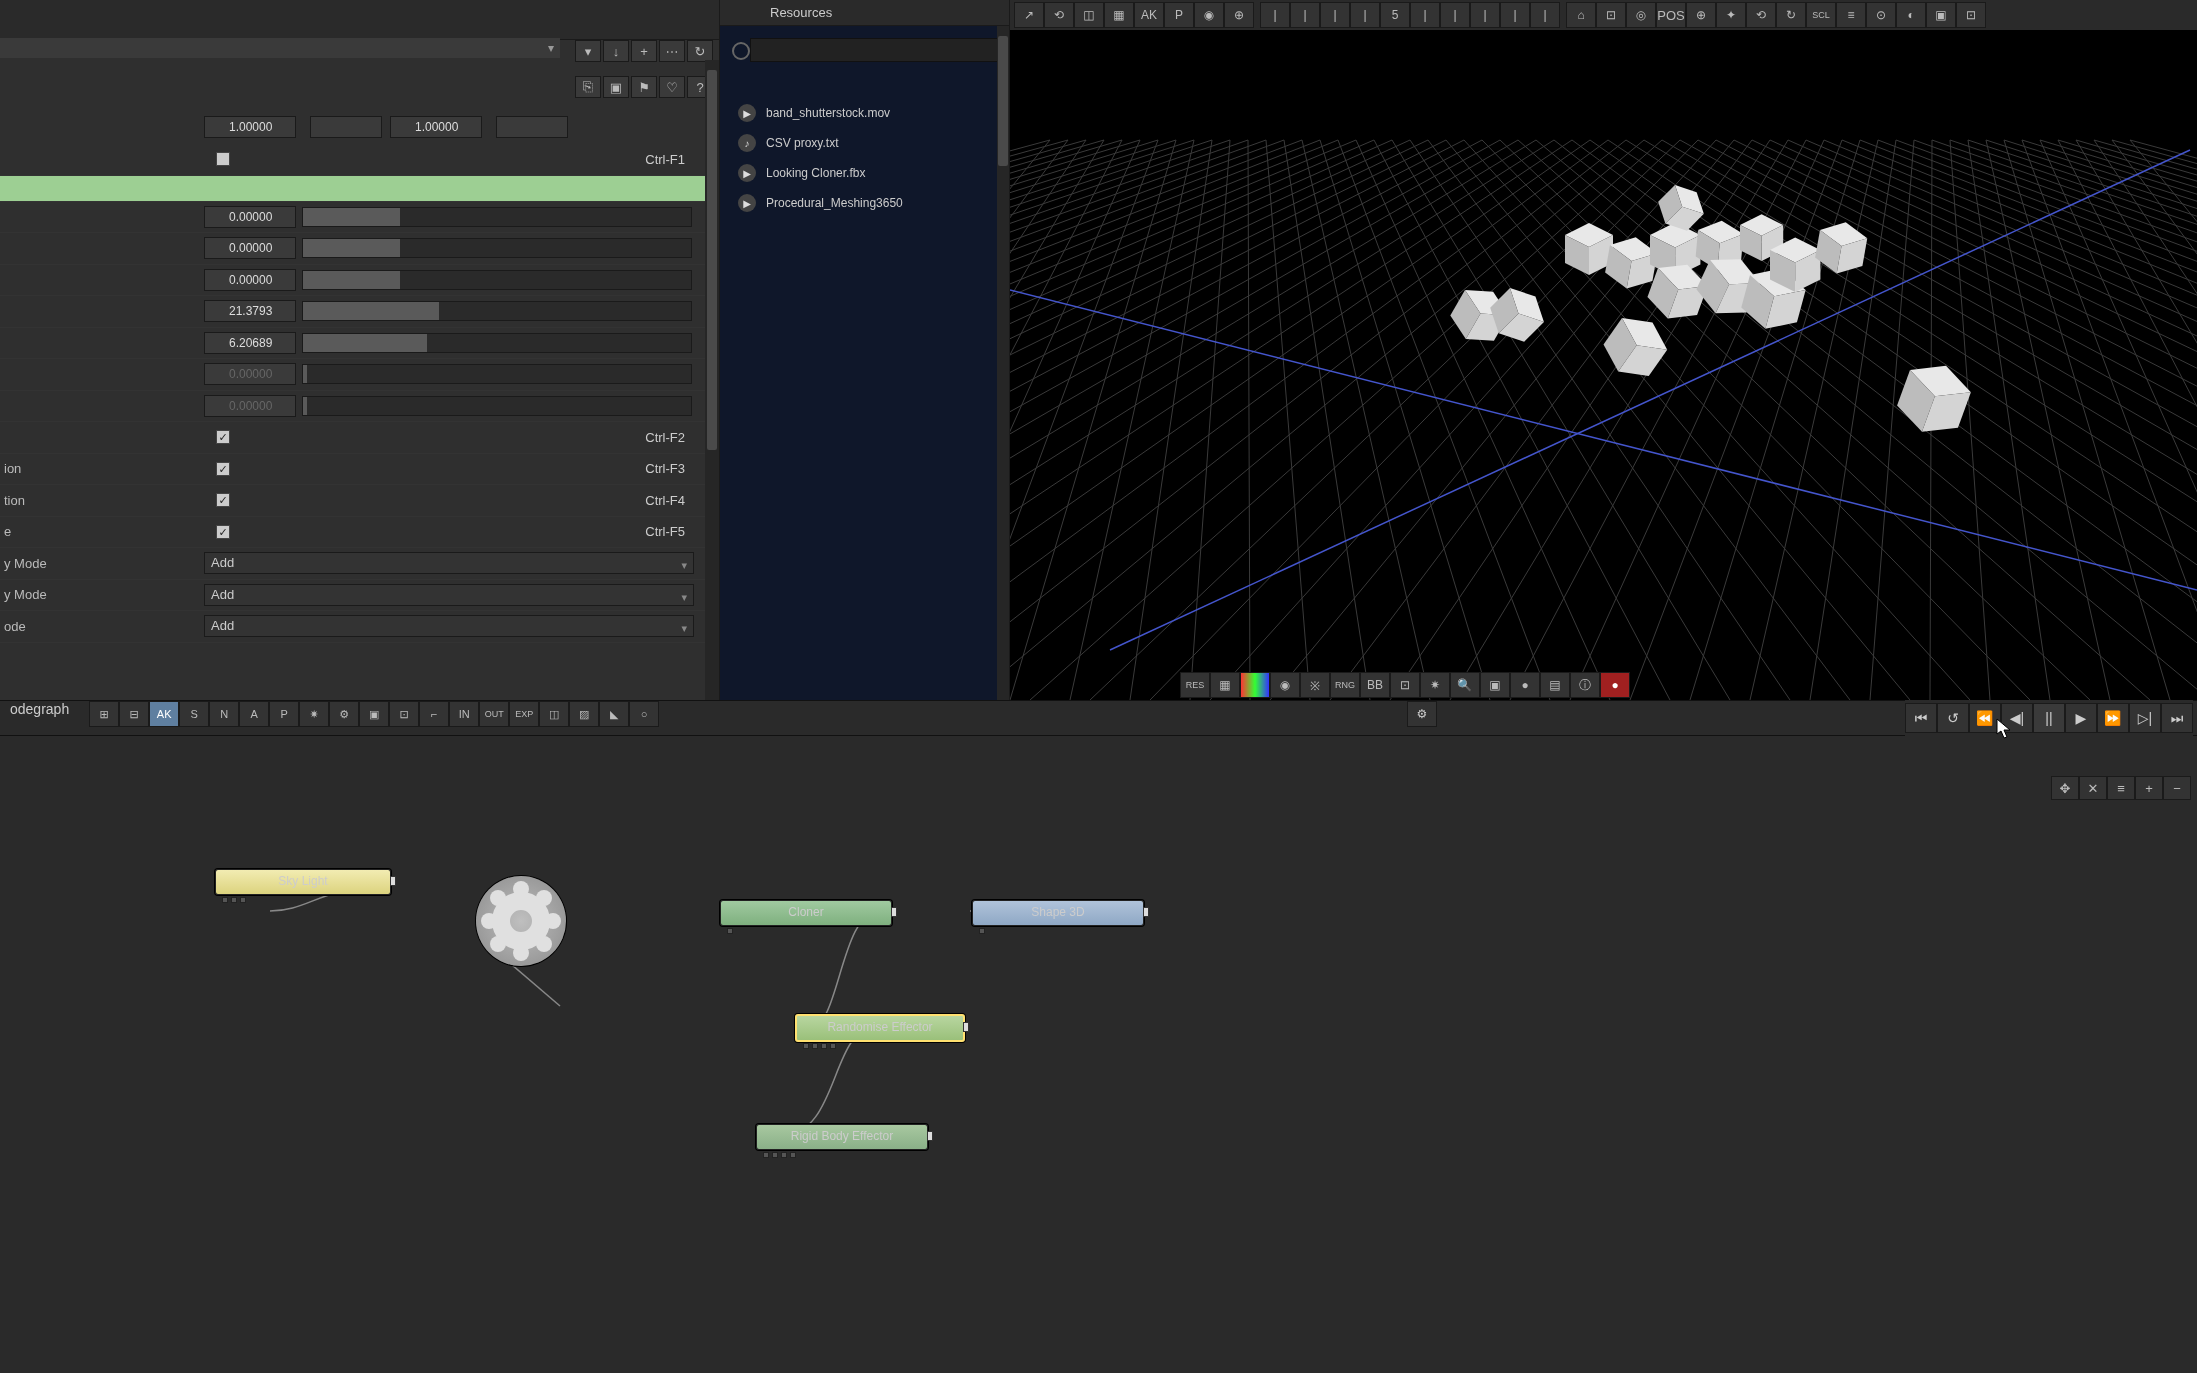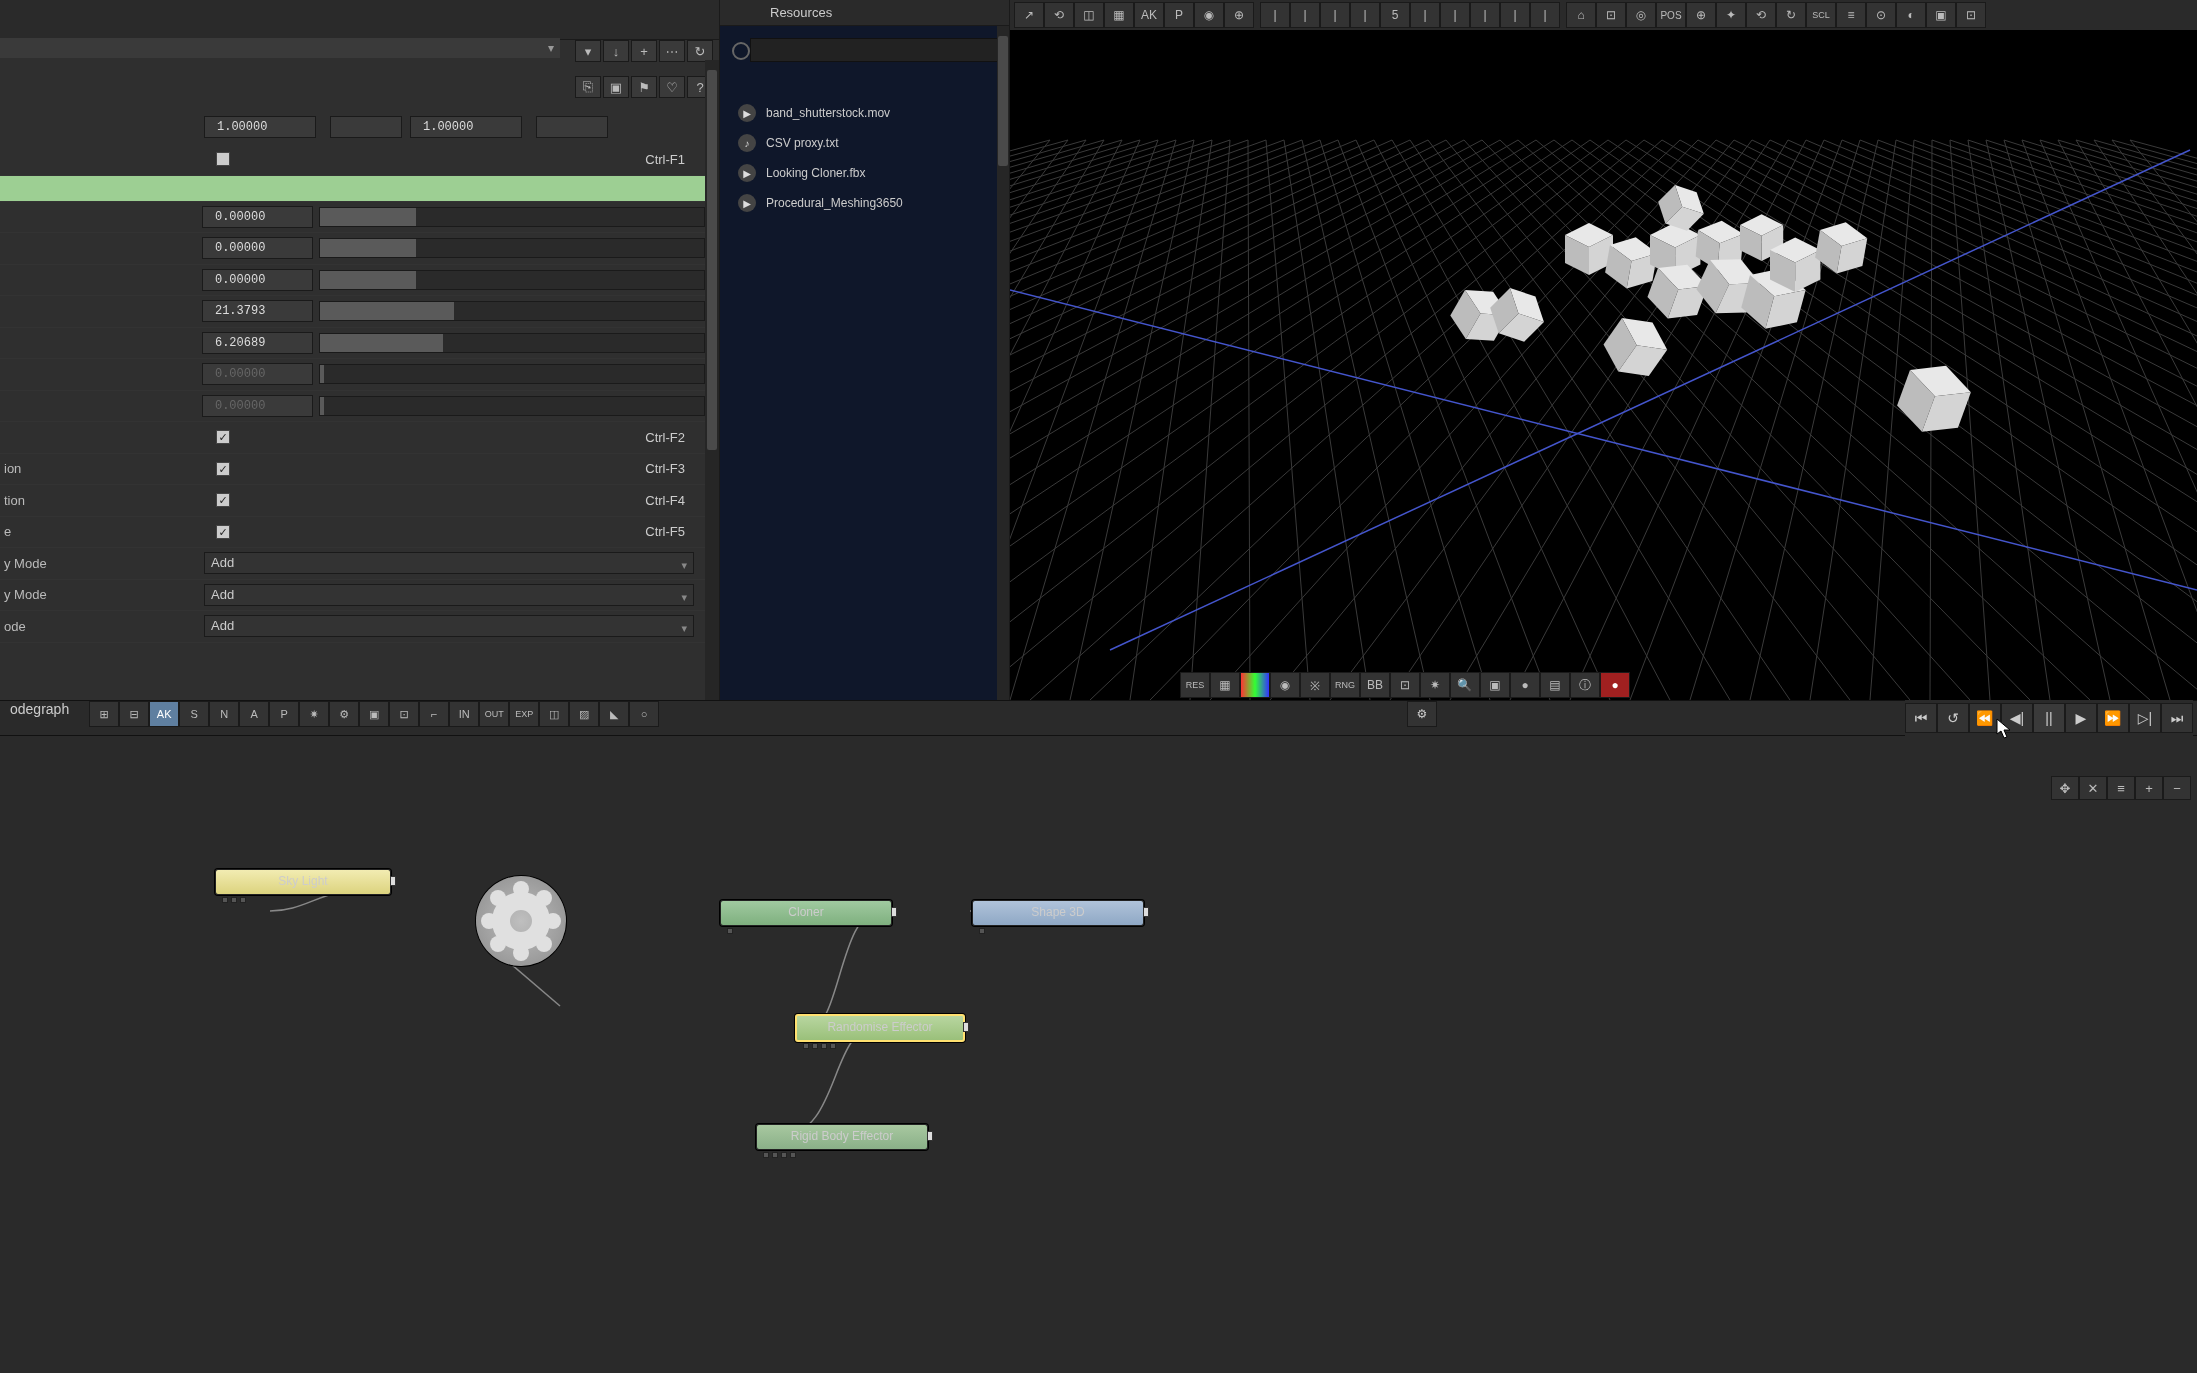--- a/index.html
+++ b/index.html
@@ -9,21 +9,21 @@
 .props-panel { position:absolute; left:0; top:0; width:720px; height:700px; background:#2f2f2f; border-right:1px solid #1a1a1a; }
 .props-header { height:40px; background:#2a2a2a; border-bottom:1px solid #1a1a1a; position:relative; }
 .props-dropdown { position:absolute; left:0; top:38px; width:560px; height:20px; background:#3a3a3a; }
 .props-dropdown .dd-arrow { position:absolute; right:6px; top:3px; color:#999; }
 .mini-toolbar { position:absolute; right:6px; top:40px; display:flex; gap:2px; }
 .mini-btn { width:26px; height:22px; background:#3a3a3a; border:1px solid #1a1a1a; display:flex; align-items:center; justify-content:center; color:#bbb; font-size:13px; }
 .mini-toolbar2 { position:absolute; right:6px; top:76px; display:flex; gap:2px; }
 .prop-rows { position:absolute; left:0; top:115px; width:705px; }
 .prop-row { display:flex; align-items:center; height:31.5px; border-bottom:1px solid #333; padding-left:4px; }
 .prop-label { width:200px; overflow:hidden; color:#bbb; font-size:13px; }
-.prop-value { width:112px; height:22px; background:#3a3a3a; border:1px solid #1a1a1a; text-align:left; padding-left:12px; line-height:20px; font-size:12px; color:#ddd; margin-right:6px;font-family:Liberation Mono, monospace; }
+.prop-value { width:92px; height:22px; background:#3a3a3a; border:1px solid #1a1a1a; text-align:left; padding-left:24px; line-height:20px; font-size:12px; color:#ddd; margin-right:6px; }
 .prop-slider { width:390px; height:20px; background:#2a2a2a; border:1px solid #1a1a1a; position:relative; }
 .prop-slider-fill { position:absolute; left:0; top:0; bottom:0; background:#5a5a5a; }
 .prop-hotkey { margin-left:auto; margin-right:20px; color:#ccc; font-size:13px; }
 .prop-check { width:14px; height:14px; background:#ccc; border:1px solid #444; margin-left:10px; text-align:center; line-height:12px; font-size:11px; color:#222; }
 .prop-dd { width:490px; height:22px; background:#333; border:1px solid #1a1a1a; padding-left:6px; line-height:20px; position:relative; font-size:13px; }
 .prop-dd::after { content:"▾"; position:absolute; right:6px; top:2px; color:#888; font-size:11px; }
 
 
 .resources-panel { position:absolute; left:720px; top:0; width:290px; height:700px; background:#0f172a; border-right:1px solid #1a1a1a; }
 .resources-title { height:26px; line-height:26px; padding-left:50px; background:#2a2a2a; border-bottom:1px solid #1a1a1a; color:#ccc; font-size:13px; }
@@ -244,21 +244,21 @@
       <div class="vp-btn">5</div>
       <div class="vp-btn">|</div>
       <div class="vp-btn">|</div>
       <div class="vp-btn">|</div>
       <div class="vp-btn">|</div>
       <div class="vp-btn">|</div>
       <div class="vp-sep"></div>
       <div class="vp-btn">⌂</div>
       <div class="vp-btn">⊡</div>
       <div class="vp-btn">◎</div>
-      <div class="vp-btn" style="font-size: 10px;">POS</div>
+      <div class="vp-btn" style="font-size: 13px;">POS</div>
       <div class="vp-btn">⊕</div>
       <div class="vp-btn">✦</div>
       <div class="vp-btn">⟲</div>
       <div class="vp-btn">↻</div>
       <div class="vp-btn" style="font-size: 9px;">SCL</div>
       <div class="vp-btn">≡</div>
       <div class="vp-btn">⊙</div>
       <div class="vp-btn">◐</div>
       <div class="vp-btn">▣</div>
       <div class="vp-btn">⊡</div>

